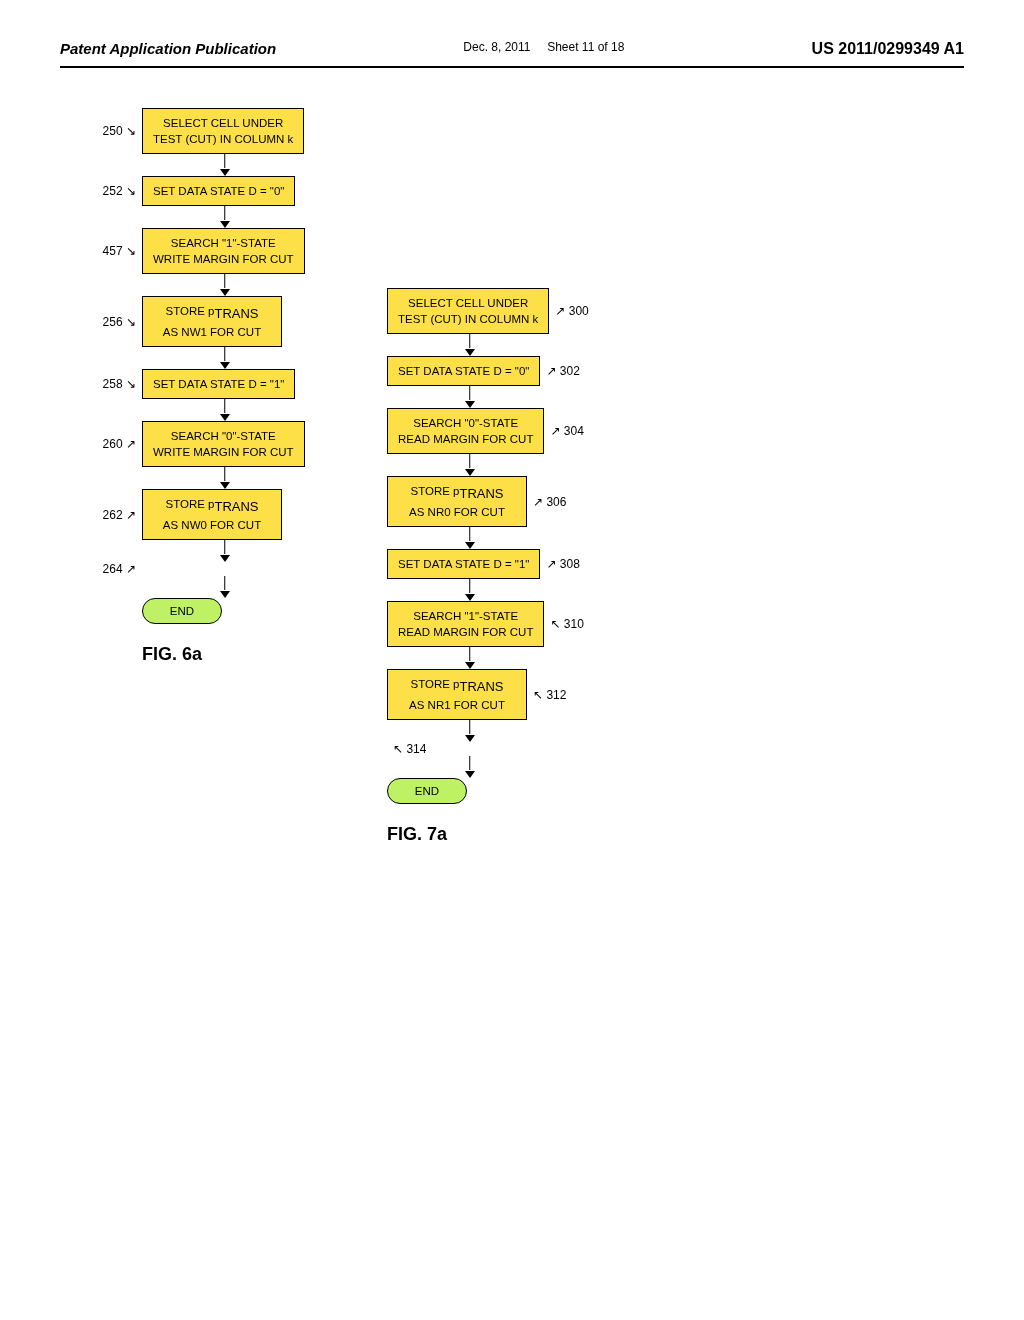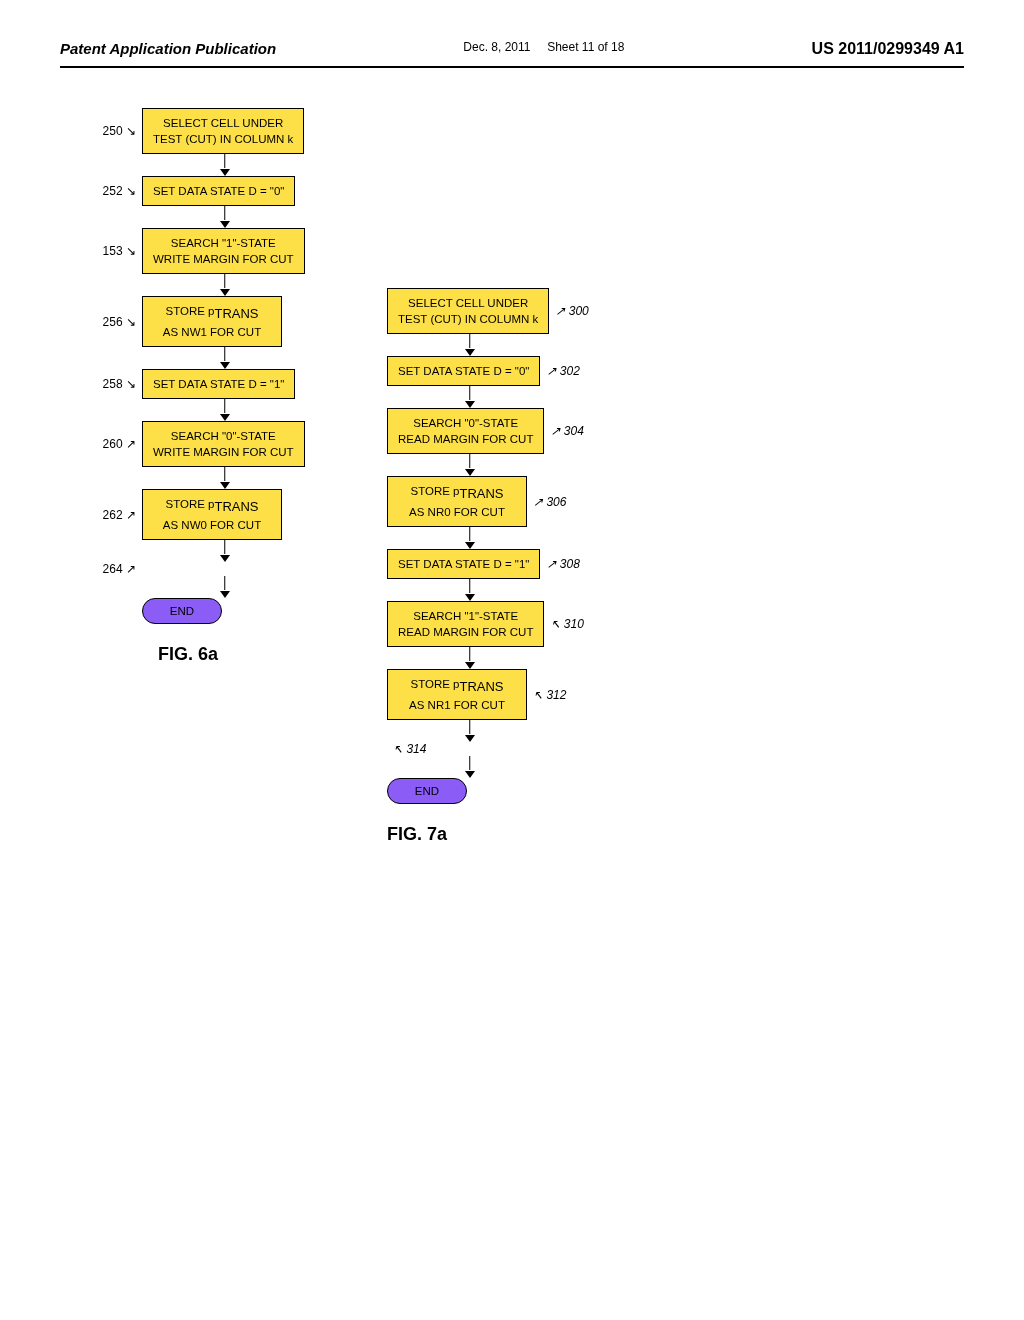--- a/index.html
+++ b/index.html
@@ -68,21 +68,21 @@
       min-width: 140px;
       max-width: 165px;
       line-height: 1.4;
     }
     .fc-oval {
       border: 1.5px solid #000;
       border-radius: 50px;
       padding: 6px 24px;
       text-align: center;
       font-size: 11.5px;
-      background: #8b5cf6;
+      background: #bef264;
       min-width: 80px;
     }
     .fc-arrow {
       display: flex;
       justify-content: center;
       align-items: center;
       height: 22px;
       position: relative;
     }
     .fc-arrow::before {
@@ -113,21 +113,20 @@
       font-size: 18px;
       font-weight: bold;
       margin-top: 16px;
       text-align: center;
     }
     
     .step-ref {
       font-size: 12px;
       margin-left: 6px;
       min-width: 36px;
-      font-style: italic;
     }
     
     sub { font-size: 13px; }
     .left-diagram {
       margin-left: 40px;
       margin-top: 20px;
     }
     .right-diagram {
       margin-left: 80px;
       margin-top: 0px;
@@ -166,21 +165,21 @@
         </div>
         <div class="fc-arrow" style="width:165px; margin-left:42px;"></div>
 
         <div class="fc-row">
           <span class="fc-label">252 ↘</span>
           <div class="fc-box">SET DATA STATE D = "0"</div>
         </div>
         <div class="fc-arrow" style="width:165px; margin-left:42px;"></div>
 
         <div class="fc-row">
-          <span class="fc-label">153 ↘</span>
+          <span class="fc-label">457 ↘</span>
           <div class="fc-box">SEARCH "1"-STATE<br>WRITE MARGIN FOR CUT</div>
         </div>
         <div class="fc-arrow" style="width:165px; margin-left:42px;"></div>
 
         <div class="fc-row">
           <span class="fc-label">256 ↘</span>
           <div class="fc-box">STORE p<sub>TRANS</sub><br>AS NW1 FOR CUT</div>
         </div>
         <div class="fc-arrow" style="width:165px; margin-left:42px;"></div>
 
@@ -204,21 +203,21 @@
 
         <div class="fc-row">
           <span class="fc-label">264 ↗</span>
         </div>
         <div class="fc-arrow" style="width:165px; margin-left:42px;"></div>
 
         <div class="fc-row" style="margin-left:42px;">
           <div class="fc-oval">END</div>
         </div>
 
-        <div class="fig-label" style="margin-top:20px; margin-left:58px;">FIG. 6a</div>
+        <div class="fig-label" style="margin-top:20px; margin-left:42px;">FIG. 6a</div>
       </div>
     </div>
 
     <div class="right-diagram" style="margin-top: 200px;">
       <div class="flowchart">
 
         <div class="fc-row">
           <div class="fc-box">SELECT CELL UNDER<br>TEST (CUT) IN COLUMN k</div>
           <span class="step-ref">↗ 300</span>
         </div>

